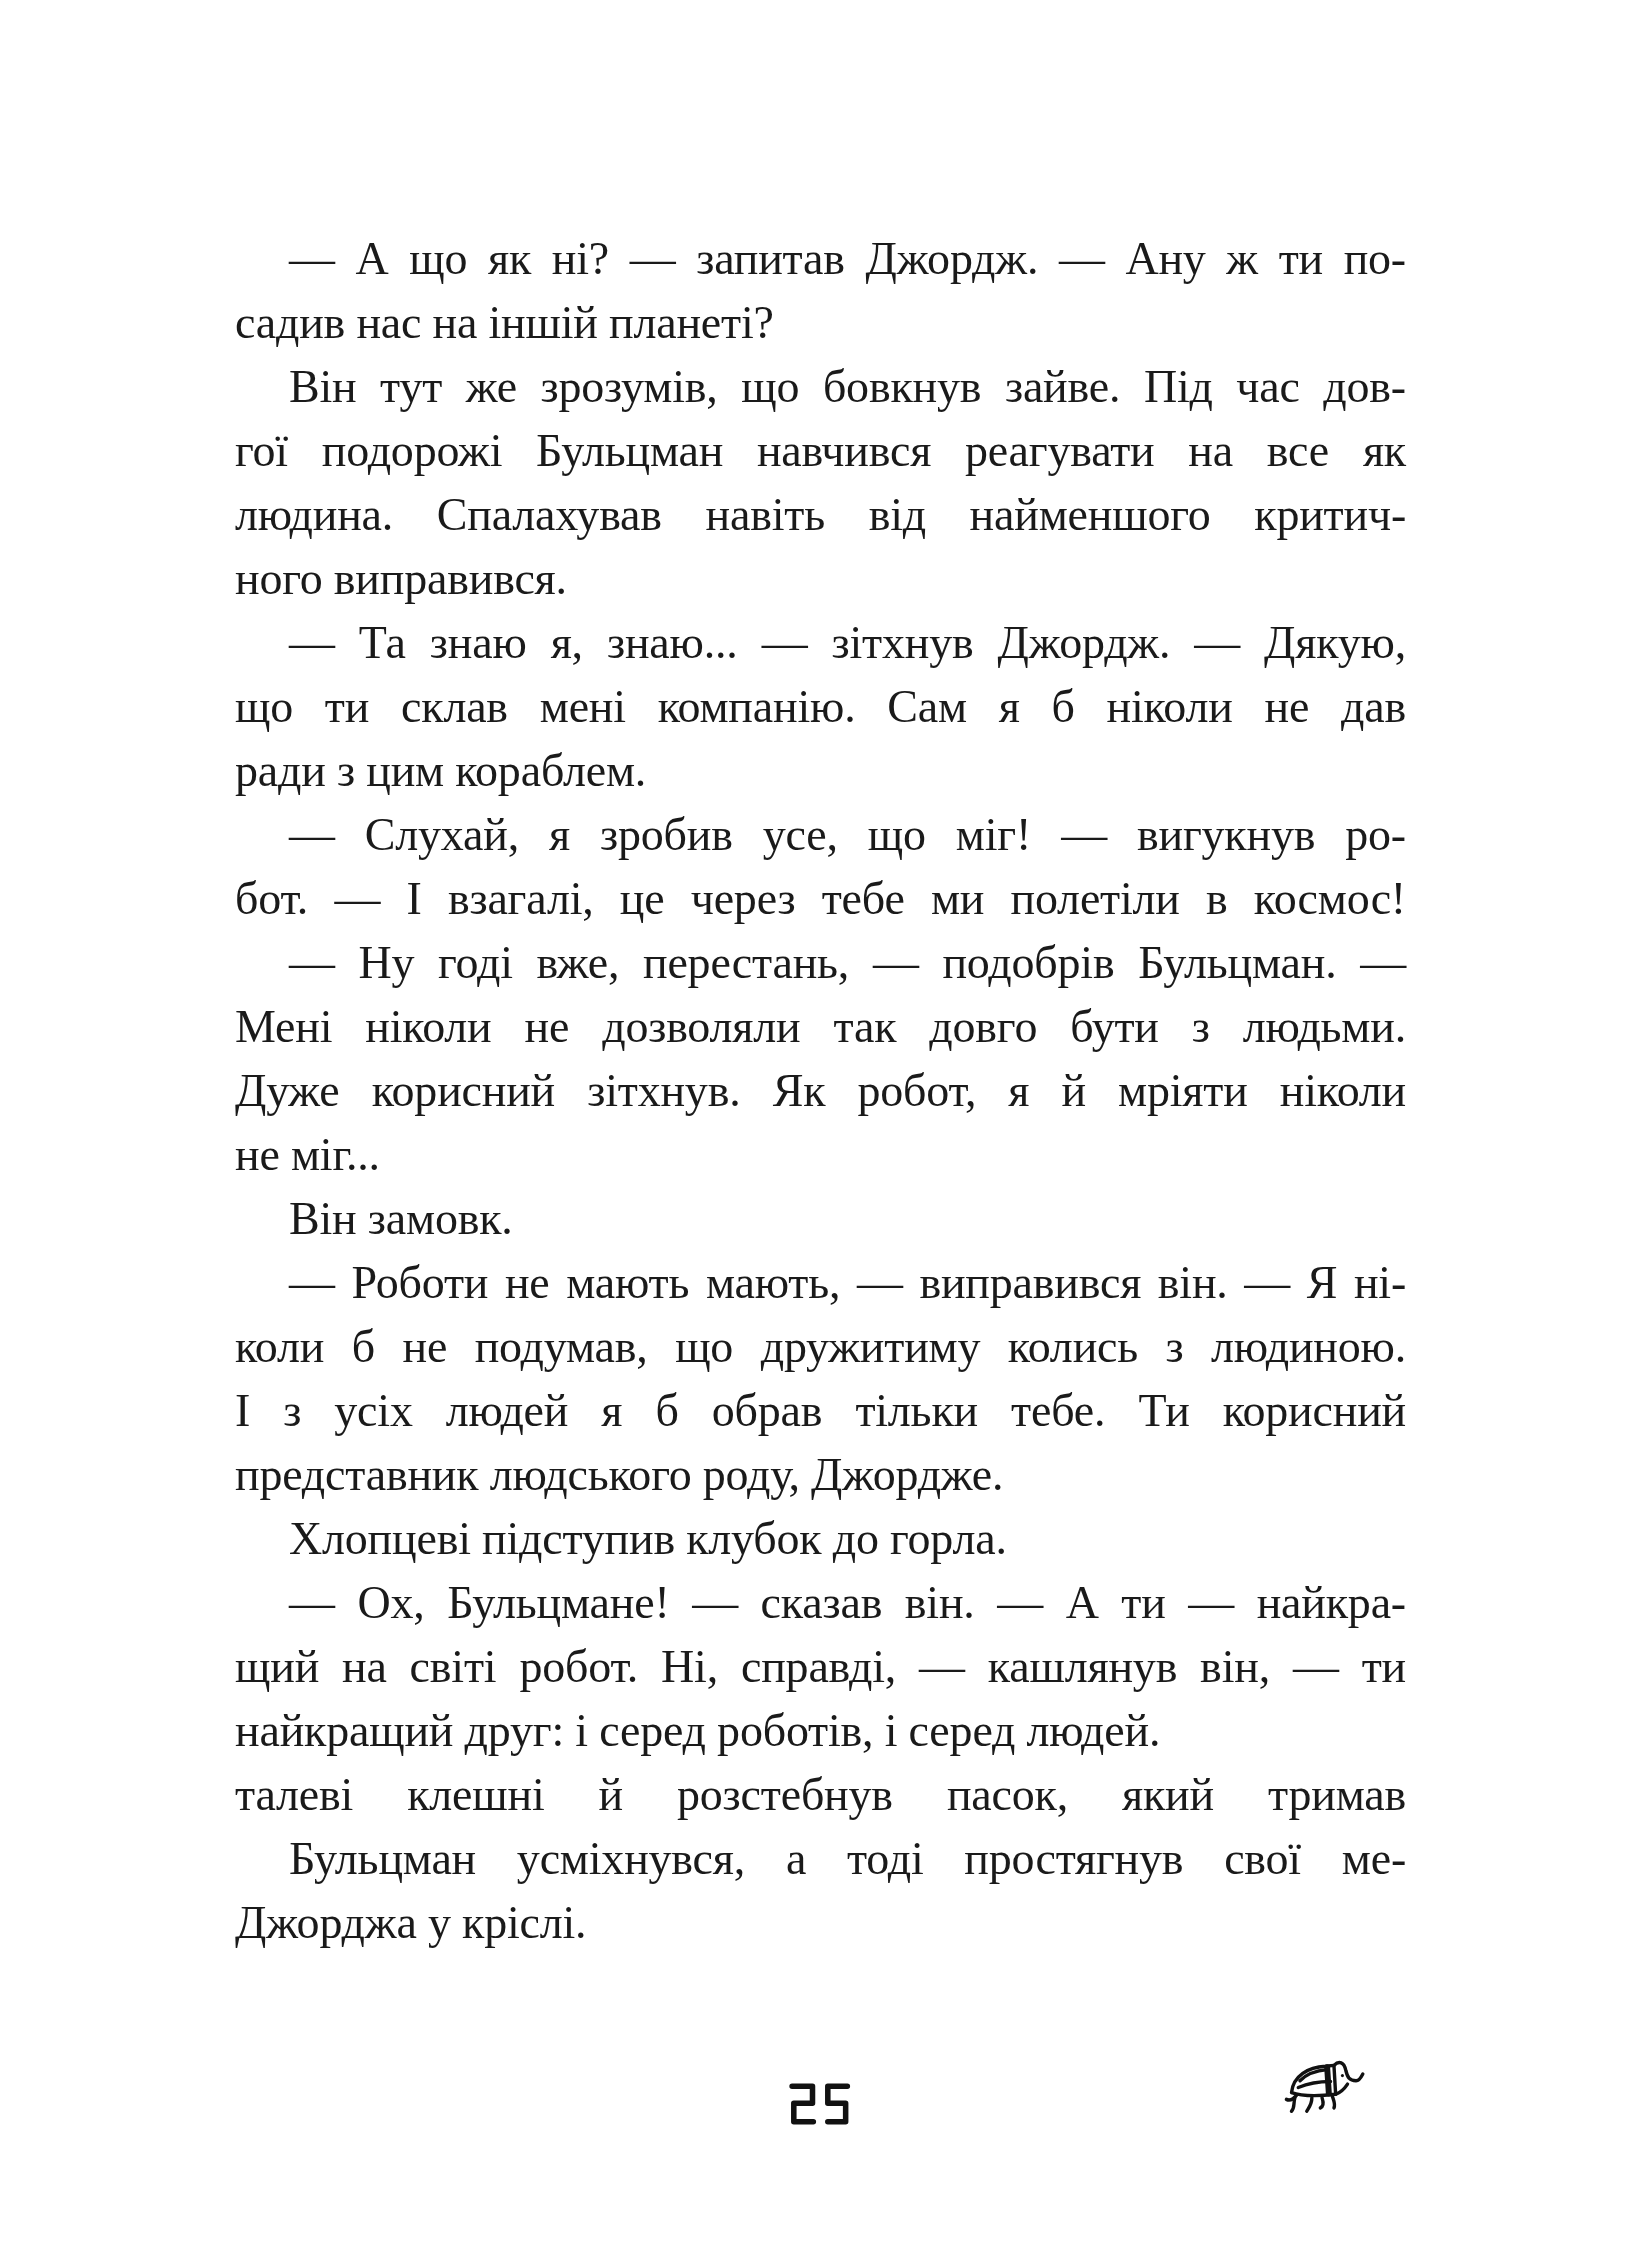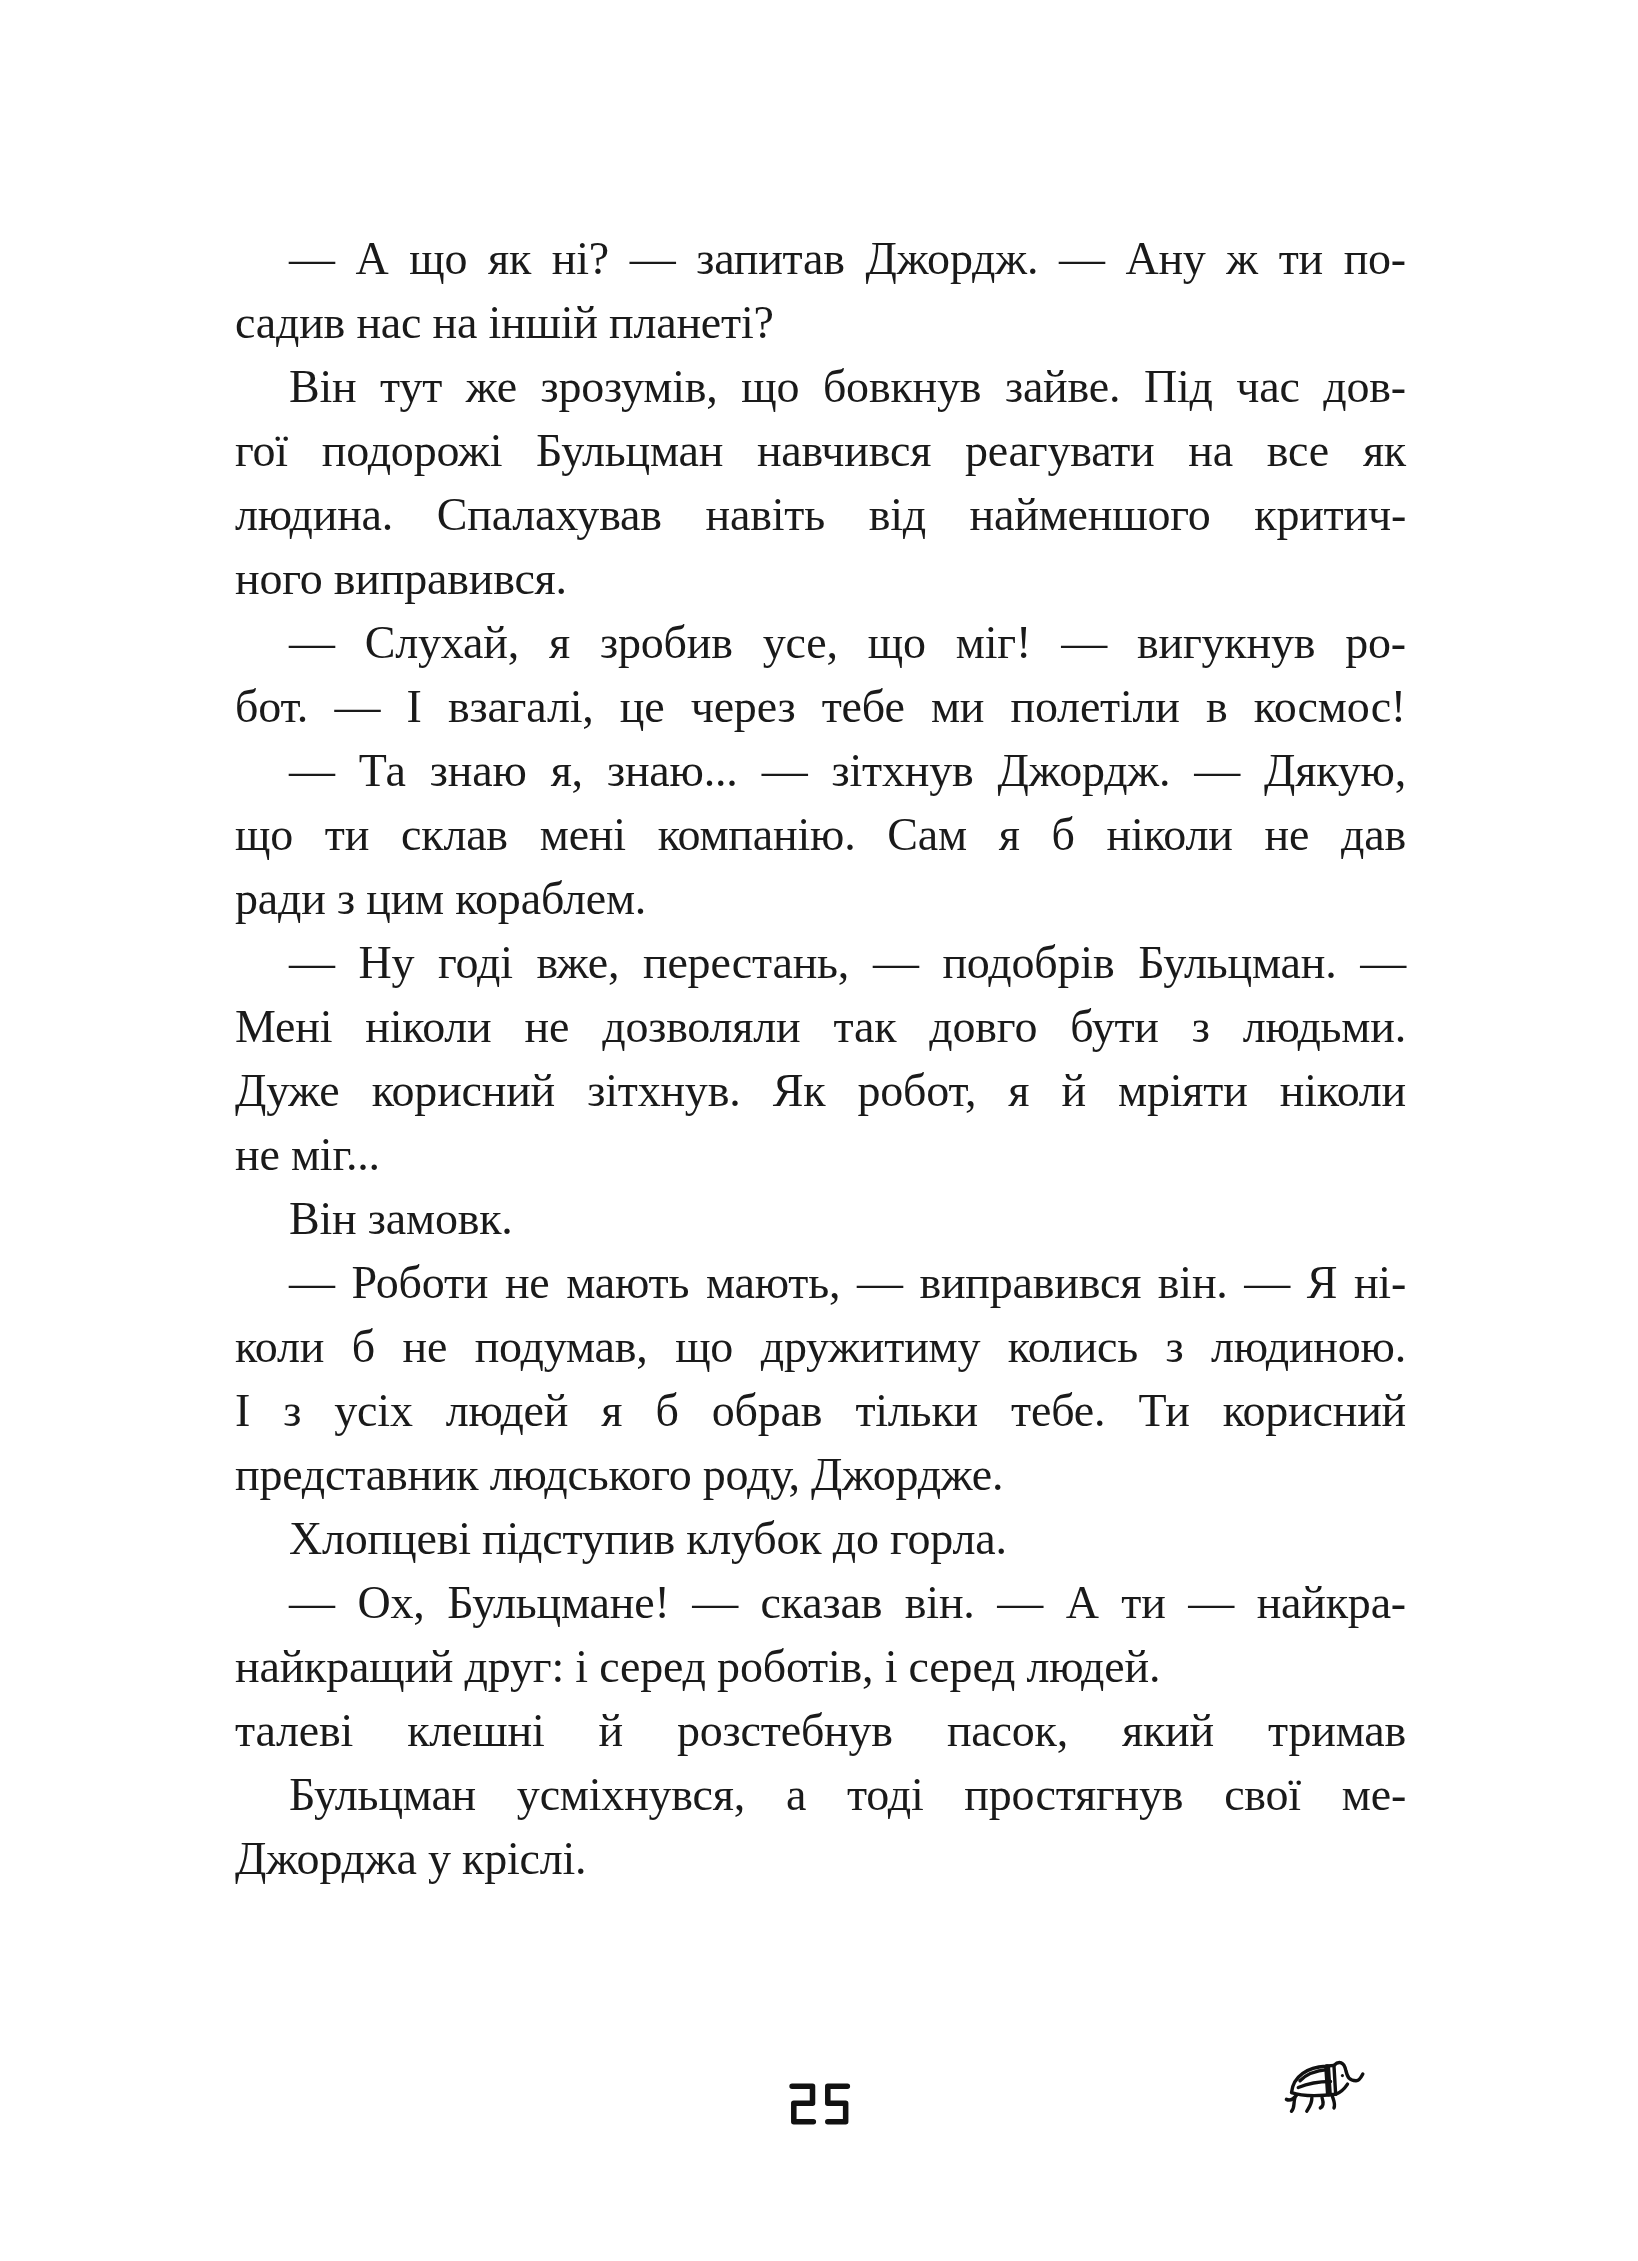--- a/index.html
+++ b/index.html
@@ -73,28 +73,28 @@
     </div>
 
     <div>
       <span class="line indent">Він тут же зрозумів, що бовкнув зайве. Під час дов-</span>
       <span class="line">гої подорожі Бульцман навчився реагувати на все як</span>
       <span class="line">людина. Спалахував навіть від найменшого критич-</span>
       <span class="line last">ного виправився.</span>
     </div>
 
     <div>
-      <span class="line indent">— Слухай, я зробив усе, що міг! — вигукнув ро-</span>
-      <span class="line">бот. — І взагалі, це через тебе ми полетіли в космос!</span>
+      <span class="line indent">— Та знаю я, знаю... — зітхнув Джордж. — Дякую,</span>
+      <span class="line">що ти склав мені компанію. Сам я б ніколи не дав</span>
+      <span class="line last">ради з цим кораблем.</span>
     </div>
 
     <div>
-      <span class="line indent">— Та знаю я, знаю... — зітхнув Джордж. — Дякую,</span>
-      <span class="line">що ти склав мені компанію. Сам я б ніколи не дав</span>
-      <span class="line last">ради з цим кораблем.</span>
+      <span class="line indent">— Слухай, я зробив усе, що міг! — вигукнув ро-</span>
+      <span class="line">бот. — І взагалі, це через тебе ми полетіли в космос!</span>
     </div>
 
     <div>
       <span class="line indent">— Ну годі вже, перестань, — подобрів Бульцман. —</span>
       <span class="line">Мені ніколи не дозволяли так довго бути з людьми.</span>
       <span class="line">Дуже корисний зітхнув. Як робот, я й мріяти ніколи</span>
       <span class="line last">не міг...</span>
     </div>
 
     <div>
@@ -107,20 +107,21 @@
       <span class="line">І з усіх людей я б обрав тільки тебе. Ти корисний</span>
       <span class="line last">представник людського роду, Джордже.</span>
     </div>
 
     <div>
       <span class="line indent last">Хлопцеві підступив клубок до горла.</span>
     </div>
 
     <div>
       <span class="line indent">— Ох, Бульцмане! — сказав він. — А ти — найкра-</span>
+      <span class="line">щий на світі робот. Ні, справді, — кашлянув він, — ти</span>
       <span class="line last">найкращий друг: і серед роботів, і серед людей.</span>
     </div>
 
     <div>
       <span class="line">талеві клешні й розстебнув пасок, який тримав</span>
       <span class="line indent">Бульцман усміхнувся, а тоді простягнув свої ме-</span>
       <span class="line last">Джорджа у кріслі.</span>
     </div>
 
   </div>

